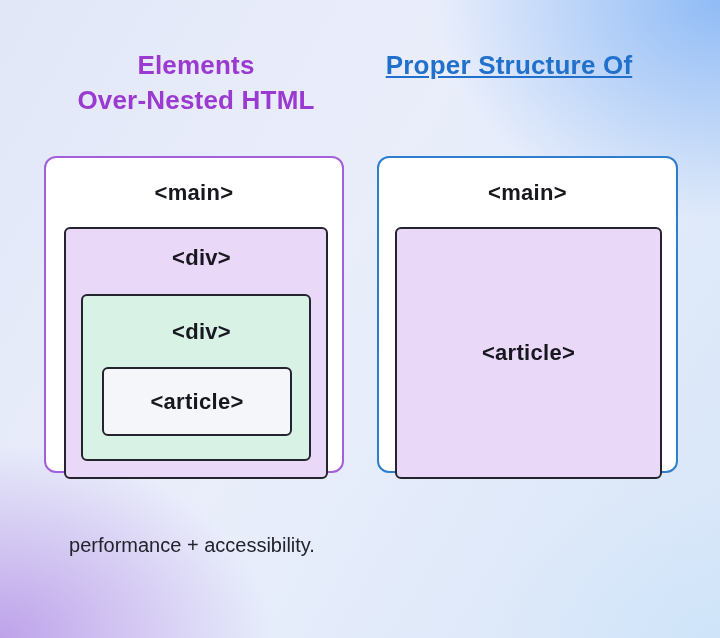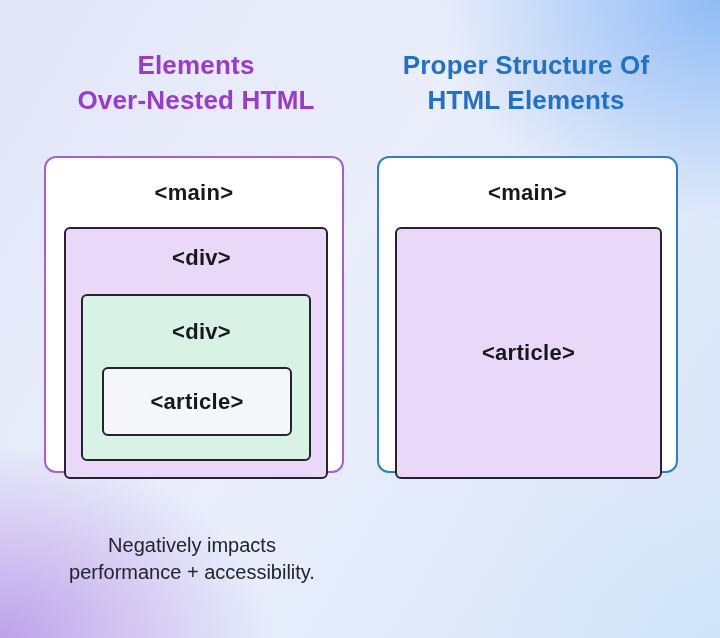--- a/index.html
+++ b/index.html
@@ -25,21 +25,21 @@
     position: absolute;
     top: 48px;
     width: 304px;
     text-align: center;
     font-size: 26px;
     font-weight: 700;
     line-height: 35px;
     letter-spacing: 0.2px;
   }
   .title.left  { left: 44px;  color: var(--left-title, #9b3ad0); }
-  .title.right { left: 374px; color: var(--right-title, #2070cc); }
+  .title.right { left: 357px; color: var(--right-title, #2070cc); text-decoration: underline; }
 
   .card {
     position: absolute;
     top: 156px;
     height: 317px;
     background: #ffffff;
     border-radius: 12px;
     box-sizing: border-box;
   }
   .card.left  { left: 44px;  width: 300px; border: 2px solid var(--left-card-border, #a45fdb); }
@@ -139,27 +139,25 @@
       <div class="nbox box-div2">
         <div class="box-label code">&lt;div&gt;</div>
         <div class="nbox box-article-sm">
           <span class="code">&lt;article&gt;</span>
         </div>
       </div>
     </div>
   </div>
 
   <div class="caption left">
-    <div>Negatively impacts</div>
     <div>performance + accessibility.</div>
   </div>
 
   <div class="title right">
     <div>Proper Structure Of</div>
-    <div>HTML Elements</div>
   </div>
 
   <div class="card right">
     <div class="main-label code">&lt;main&gt;</div>
     <div class="nbox box-article-lg">
       <span class="code">&lt;article&gt;</span>
     </div>
   </div>
 
 

